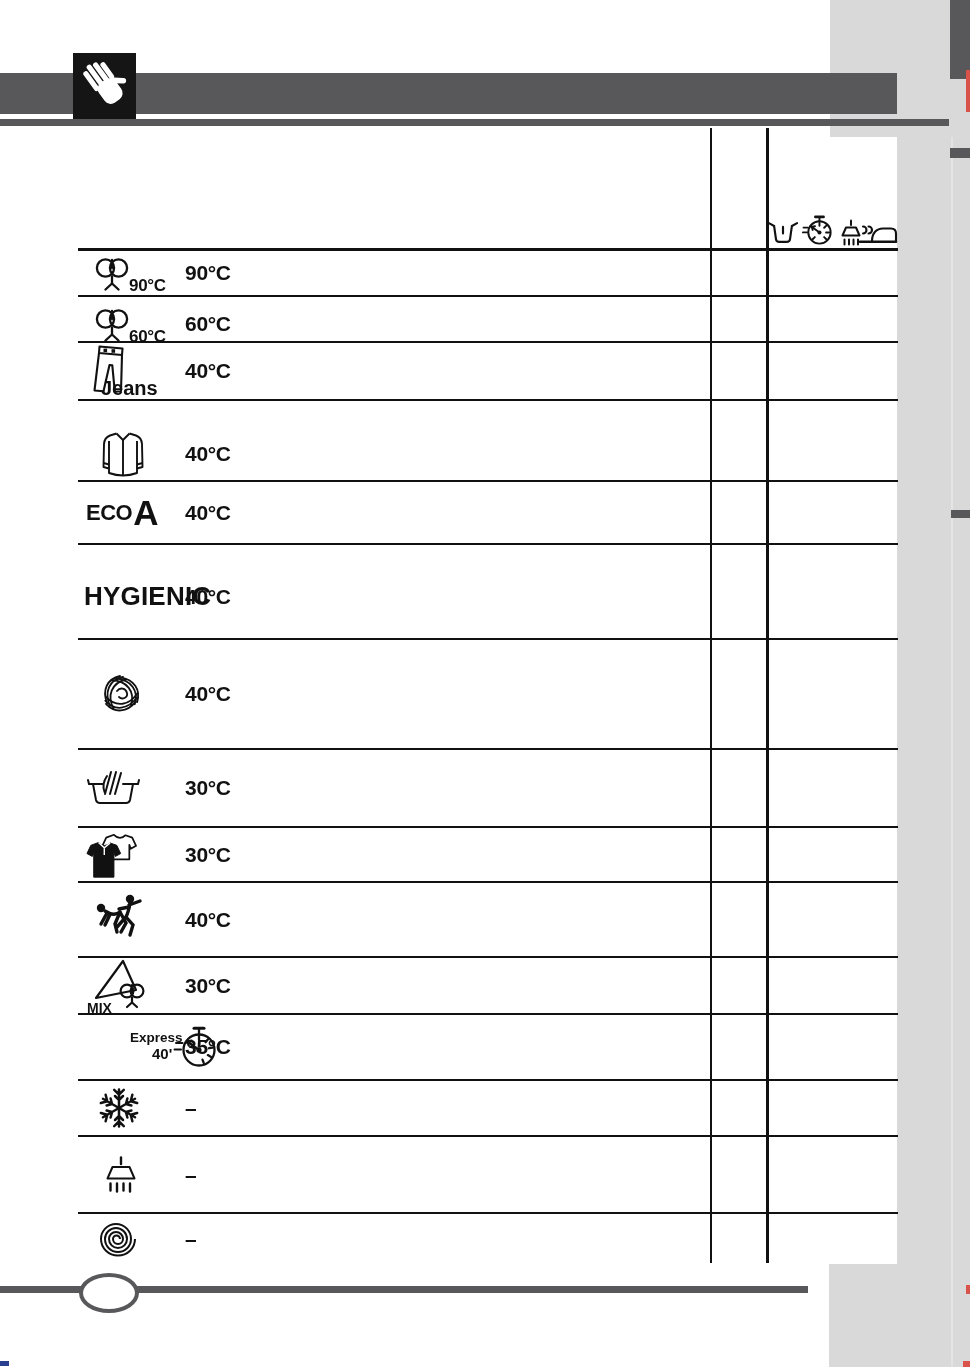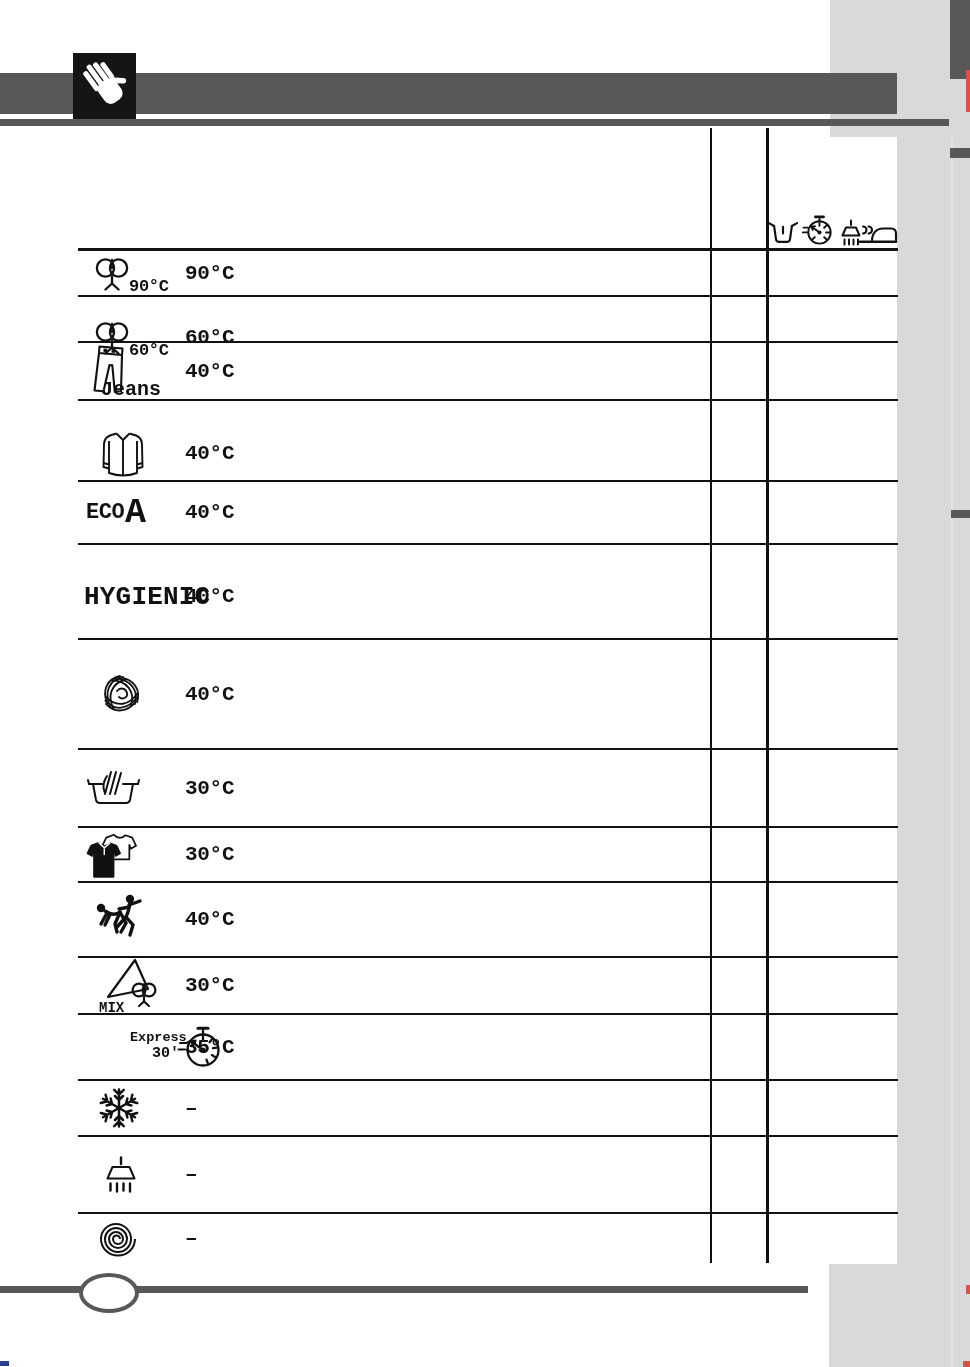--- a/index.html
+++ b/index.html
@@ -1,17 +1,17 @@
 <!DOCTYPE html>
 <html><head>
 <meta charset="utf-8">
 <style>
   html,body{margin:0;padding:0;background:#fff;}
   .page{position:relative;width:970px;height:1367px;background:#fff;overflow:hidden;
-        font-family:Liberation Mono, monospace;color:#111;}
+        font-family:Liberation Sans, sans-serif;color:#111;}
   
   .band{position:absolute;background:#d9d9d9;}
   .band-divider{position:absolute;background:#e4e4e4;}
   .dark-strip{position:absolute;background:#58585b;}
   .red-mark{position:absolute;background:#d9534a;}
   .blue-mark{position:absolute;background:#2b3f90;}
   
   .header-bar{position:absolute;left:0;top:73px;width:897px;height:41px;background:#58585b;}
   .header-thin-line{position:absolute;left:0;top:119px;width:949px;height:7px;background:#58585b;}
   .chapter-tile{position:absolute;left:73px;top:53px;width:63px;height:66px;background:#151515;
@@ -142,21 +142,21 @@
           <path d="M20 5 V13"></path>
           <path d="M20 21.5 V28.5"></path>
           <path d="M20 28.5 L13.5 34.5 M20 28.5 L26.5 34.5"></path>
         </g>
       </svg>
       <span class="sub-label" style="margin-left:-3px;margin-bottom:-5px;">90°C</span>
     </div>
     <span class="temp">90°C</span>
   </div>
 
-  <div class="row" style="top:315px;height:44px;">
+  <div class="row" style="top:302px;height:44px;">
     <div class="icon-wrap" style="left:14px;align-items:flex-end;">
       <svg width="40" height="36" viewBox="0 0 40 36">
         <g fill="none" stroke="#111" stroke-width="2.3" stroke-linecap="round">
           <circle cx="13.5" cy="13" r="8.6"></circle>
           <circle cx="26.5" cy="13" r="8.6"></circle>
           <path d="M20 5 V13"></path>
           <path d="M20 21.5 V28.5"></path>
           <path d="M20 28.5 L13.5 34.5 M20 28.5 L26.5 34.5"></path>
         </g>
       </svg>
@@ -269,21 +269,21 @@
           <path d="M40 11 C39 17 38 21 36 25"></path>
           <path d="M39 13 L50 9 M39 15 L29 17"></path>
           <path d="M36 25 L27 35 M36 25 L43 33 L40 43"></path>
         </g>
       </svg>
     </div>
     <span class="temp">40°C</span>
   </div>
 
   <div class="row" style="top:958px;height:55px;">
-    <div class="icon-wrap" style="left:24px;">
+    <div class="icon-wrap" style="left:12px;">
       <div style="position:relative;">
         <svg width="58" height="50" viewBox="0 0 58 50">
           <g fill="none" stroke="#111" stroke-width="2.2" stroke-linejoin="round" stroke-linecap="round">
             <path d="M33 2 L6 39 L46 31 Z"></path>
             <circle cx="37" cy="32" r="6.4"></circle>
             <circle cx="47" cy="32" r="6.4"></circle>
             <path d="M42 26 V32"></path>
             <path d="M42 38.5 V43.5"></path>
             <path d="M42 43.5 L37 48 M42 43.5 L47 48"></path>
           </g>
@@ -291,21 +291,21 @@
         <span class="mix-label">MIX</span>
       </div>
     </div>
     <span class="temp">30°C</span>
   </div>
 
   <div class="row" style="top:1015px;height:64px;">
     <div class="icon-wrap" style="left:8px;">
       <div class="express-text">
         <span class="express-l1">Express</span>
-        <span class="express-l2">30'</span>
+        <span class="express-l2">40'</span>
       </div>
       <svg width="46" height="46" viewBox="0 0 46 46">
         <g fill="none" stroke="#111" stroke-width="2.3" stroke-linecap="round">
           <circle cx="26" cy="26" r="15.5"></circle>
           <path d="M26 10.5 V5.5"></path>
           <path d="M21 4.2 H31" stroke-width="3"></path>
           <g id="tke">
               <path d="M26 12 V15.8"></path>
             </g>
           <use href="#tke" transform="rotate(40 26 26)"></use>

